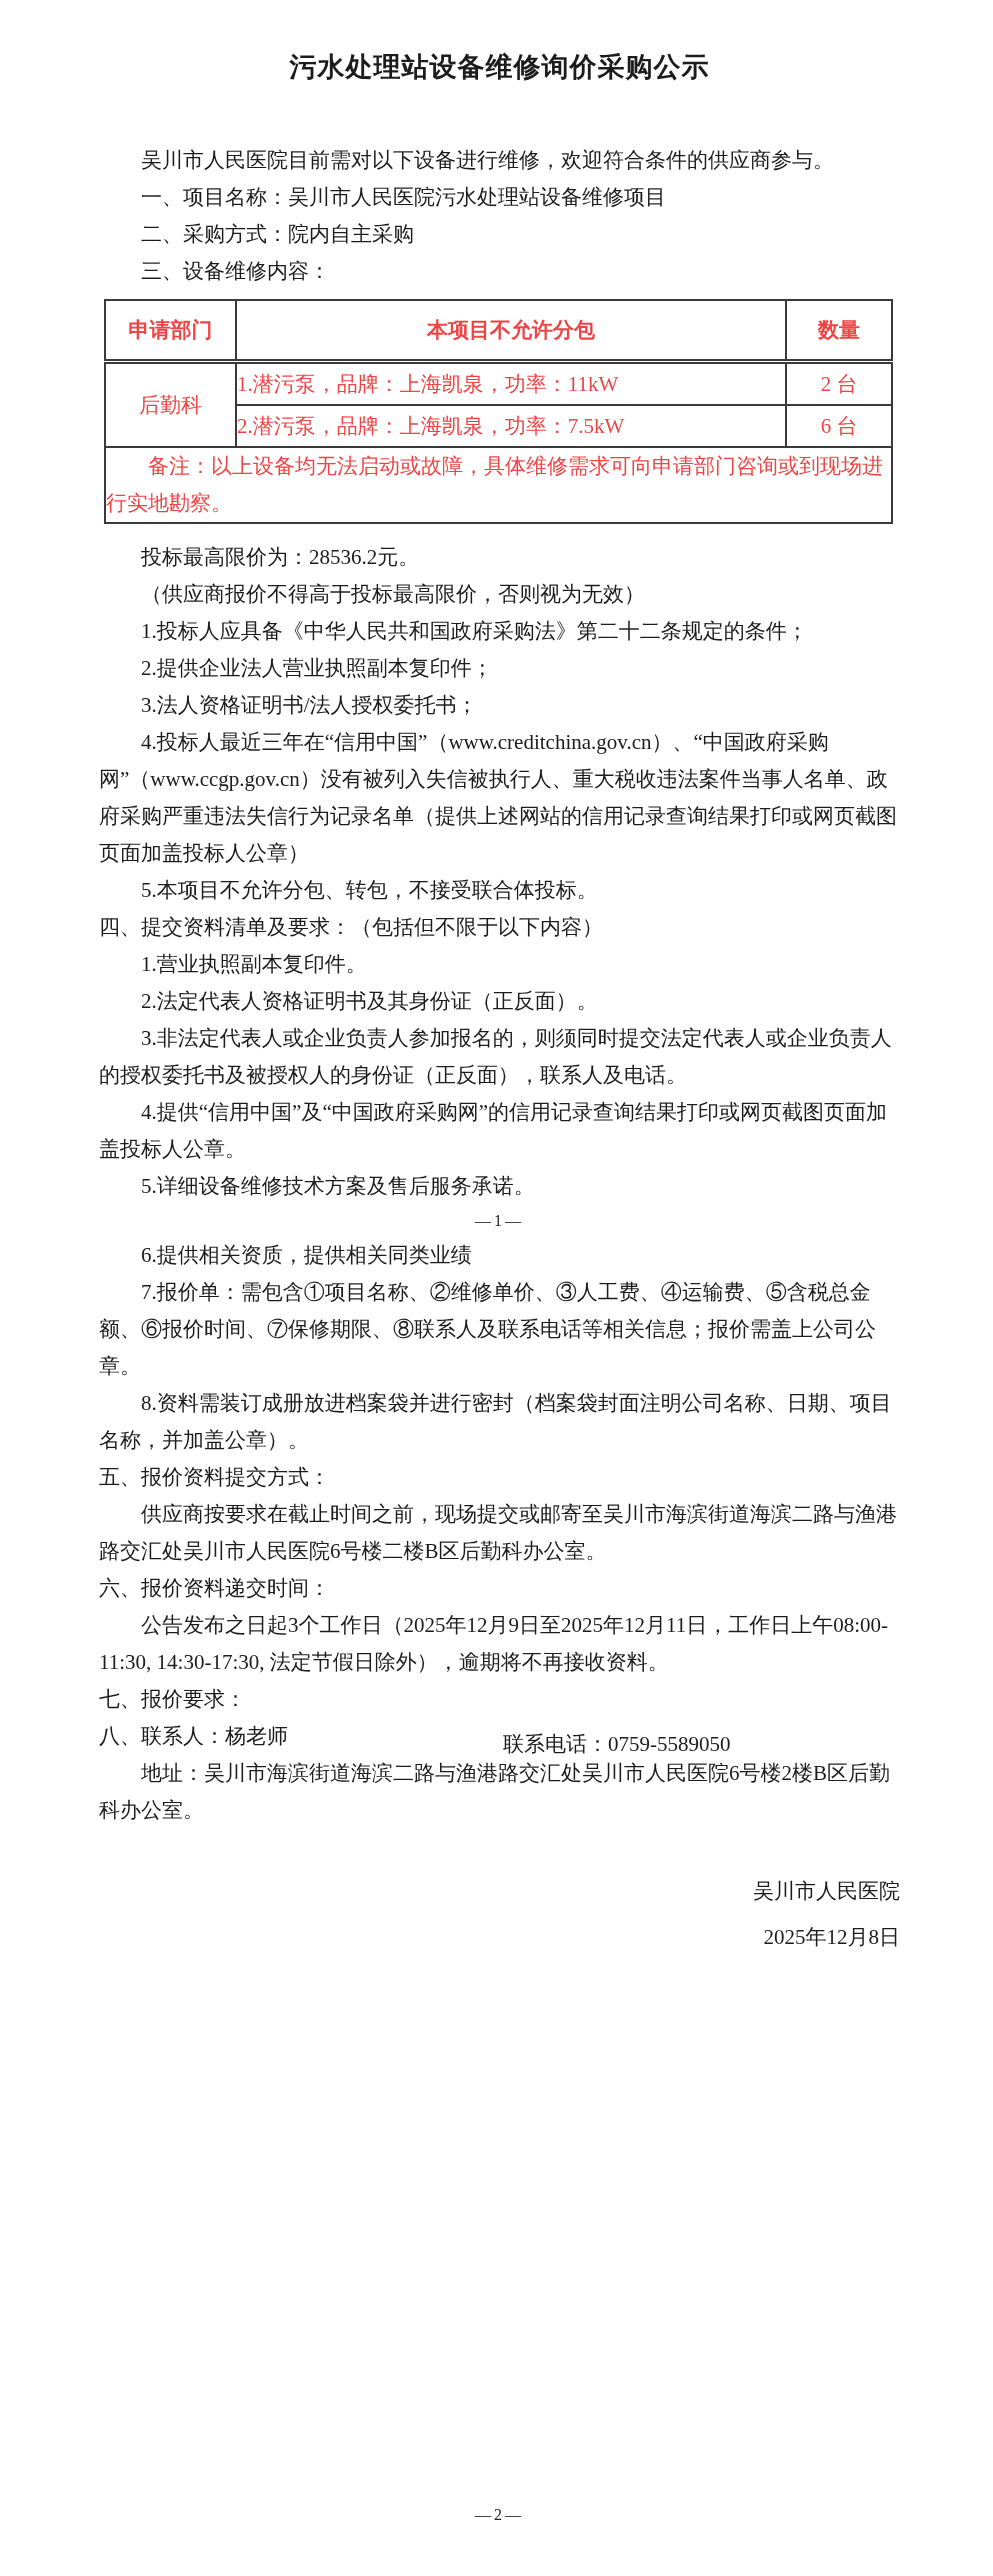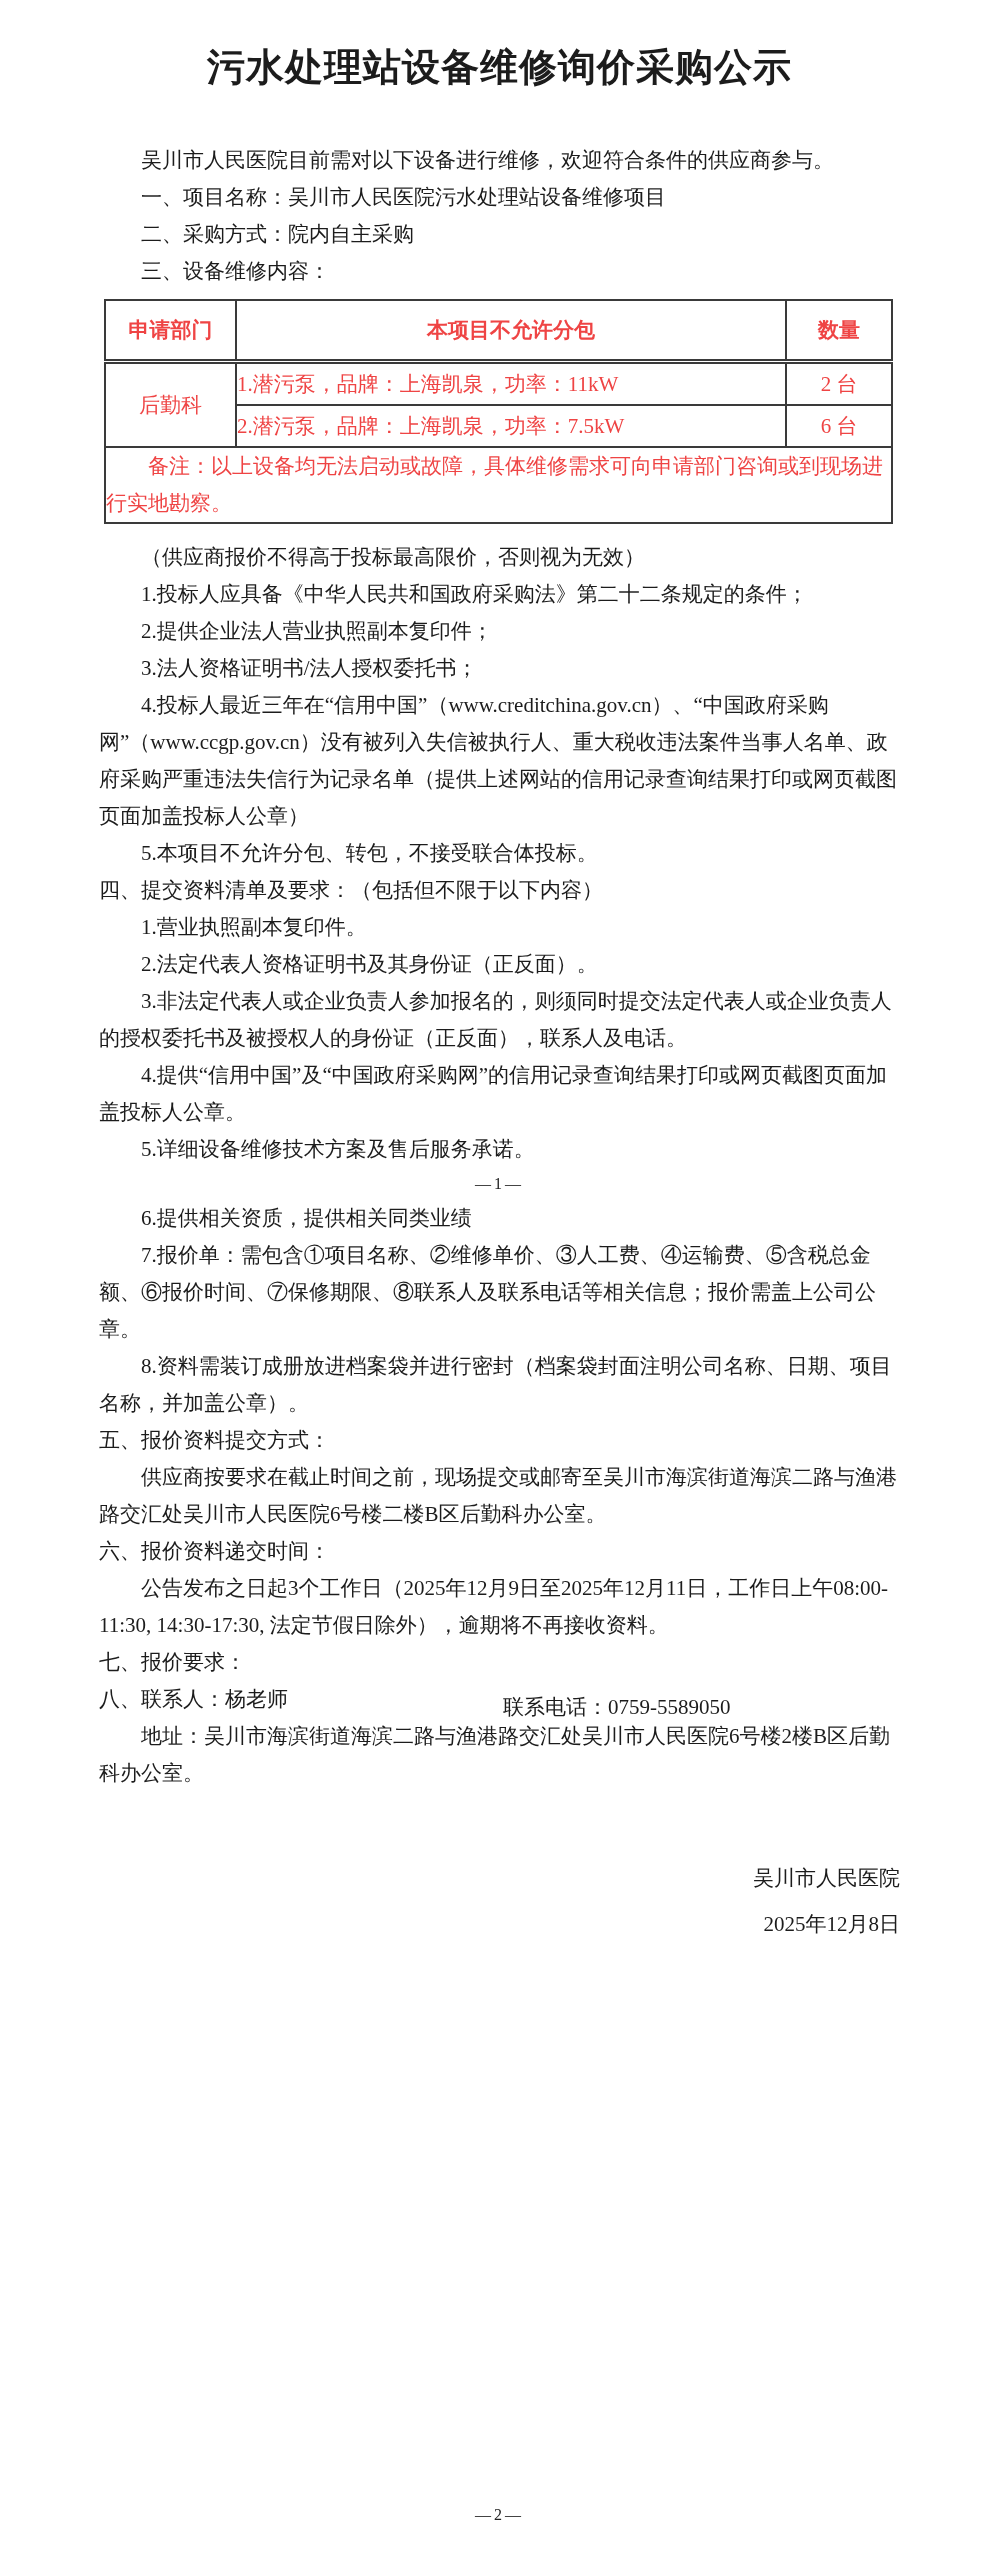--- a/index.html
+++ b/index.html
@@ -11,21 +11,21 @@
     background:#ffffff;
     color:#1c1c1c;
     font-family:"Liberation Serif","DejaVu Serif",serif;
     font-size:21px;
     line-height:37px;
     overflow:hidden;
     display:flex;
     flex-direction:column;
   }
   h1.title{
-    font-size:38px;
+    font-size:27px;
     font-weight:bold;
     text-align:center;
     margin:0 0 54px 0;
     line-height:42px;
     letter-spacing:1px;
   }
   .p{margin:0;}
   .indent{text-indent:2em;}
   .flush{text-indent:0;}
   .pagenum{
@@ -60,21 +60,21 @@
   td.equip-name{text-align:left;padding:6px 8px 6px 12px;height:40px;}
   td.qty{text-align:center;height:40px;}
   td.note-cell{
     text-align:left;
     padding:9px 12px 10px 12px;
     text-indent:2em;
     line-height:44px;
   }
   .contact{position:relative;}
   .contact .phone{position:absolute;left:388px;top:8px;margin-left:16px;}
-  .signature{margin-top:68px;text-align:right;}
+  .signature{margin-top:44px;text-align:right;}
   .signature p{margin:0;line-height:37px;}
   .signature .sig-date{margin-top:9px;}
   .bottom-pagenum{
     margin-top:auto;
     margin-bottom:50px;
     text-align:center;
     font-size:16px;
     line-height:22px;
     letter-spacing:3px;
     color:#222;
@@ -117,20 +117,21 @@
         <td class="equip-name">2.潜污泵，品牌：上海凯泉，功率：7.5kW</td>
         <td class="qty">6 台</td>
       </tr>
       <tr>
         <td class="note-cell" colspan="3">备注：以上设备均无法启动或故障，具体维修需求可向申请部门咨询或到现场进行实地勘察。</td>
       </tr>
     </tbody>
   </table>
 
   <div id="body-container">
+      <p class="p indent">投标最高限价为：28536.2元。</p>
       <p class="p indent">（供应商报价不得高于投标最高限价，否则视为无效）</p>
       <p class="p indent">1.投标人应具备《中华人民共和国政府采购法》第二十二条规定的条件；</p>
       <p class="p indent">2.提供企业法人营业执照副本复印件；</p>
       <p class="p indent">3.法人资格证明书/法人授权委托书；</p>
       <p class="p indent">4.投标人最近三年在“信用中国”（www.creditchina.gov.cn）、“中国政府采购网”（www.ccgp.gov.cn）没有被列入失信被执行人、重大税收违法案件当事人名单、政府采购严重违法失信行为记录名单（提供上述网站的信用记录查询结果打印或网页截图页面加盖投标人公章）</p>
       <p class="p indent">5.本项目不允许分包、转包，不接受联合体投标。</p>
       <p class="p flush">四、提交资料清单及要求：（包括但不限于以下内容）</p>
       <p class="p indent">1.营业执照副本复印件。</p>
       <p class="p indent">2.法定代表人资格证明书及其身份证（正反面）。</p>
       <p class="p indent">3.非法定代表人或企业负责人参加报名的，则须同时提交法定代表人或企业负责人的授权委托书及被授权人的身份证（正反面），联系人及电话。</p>

